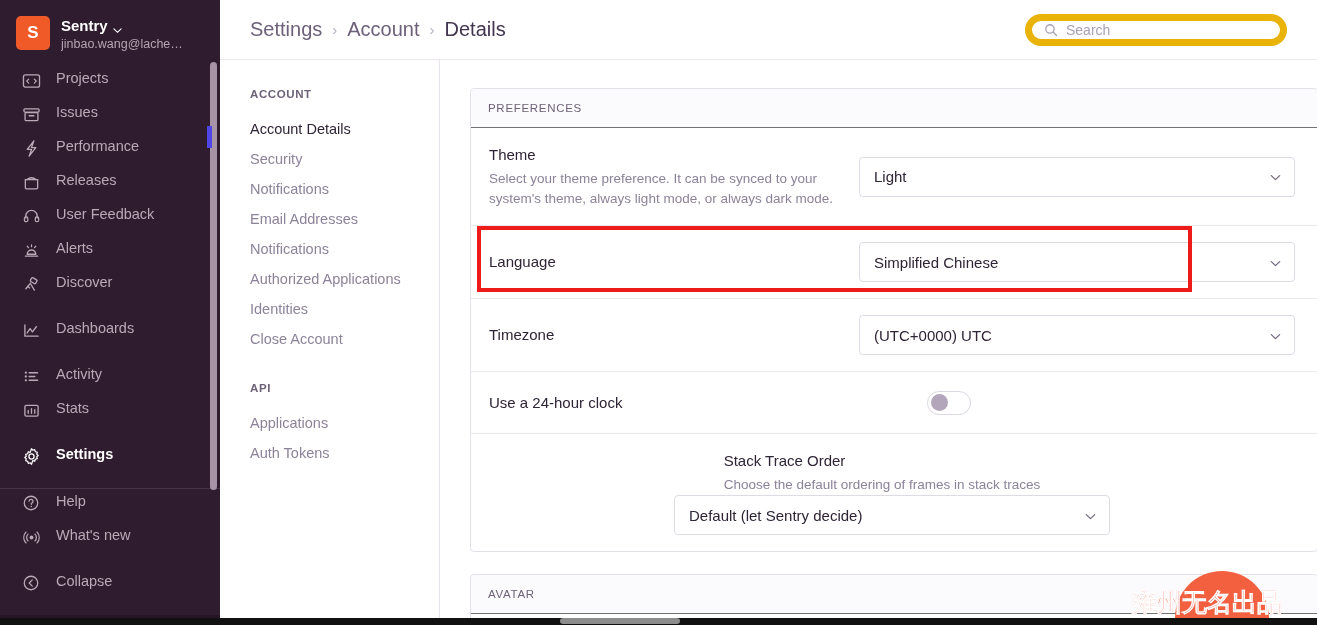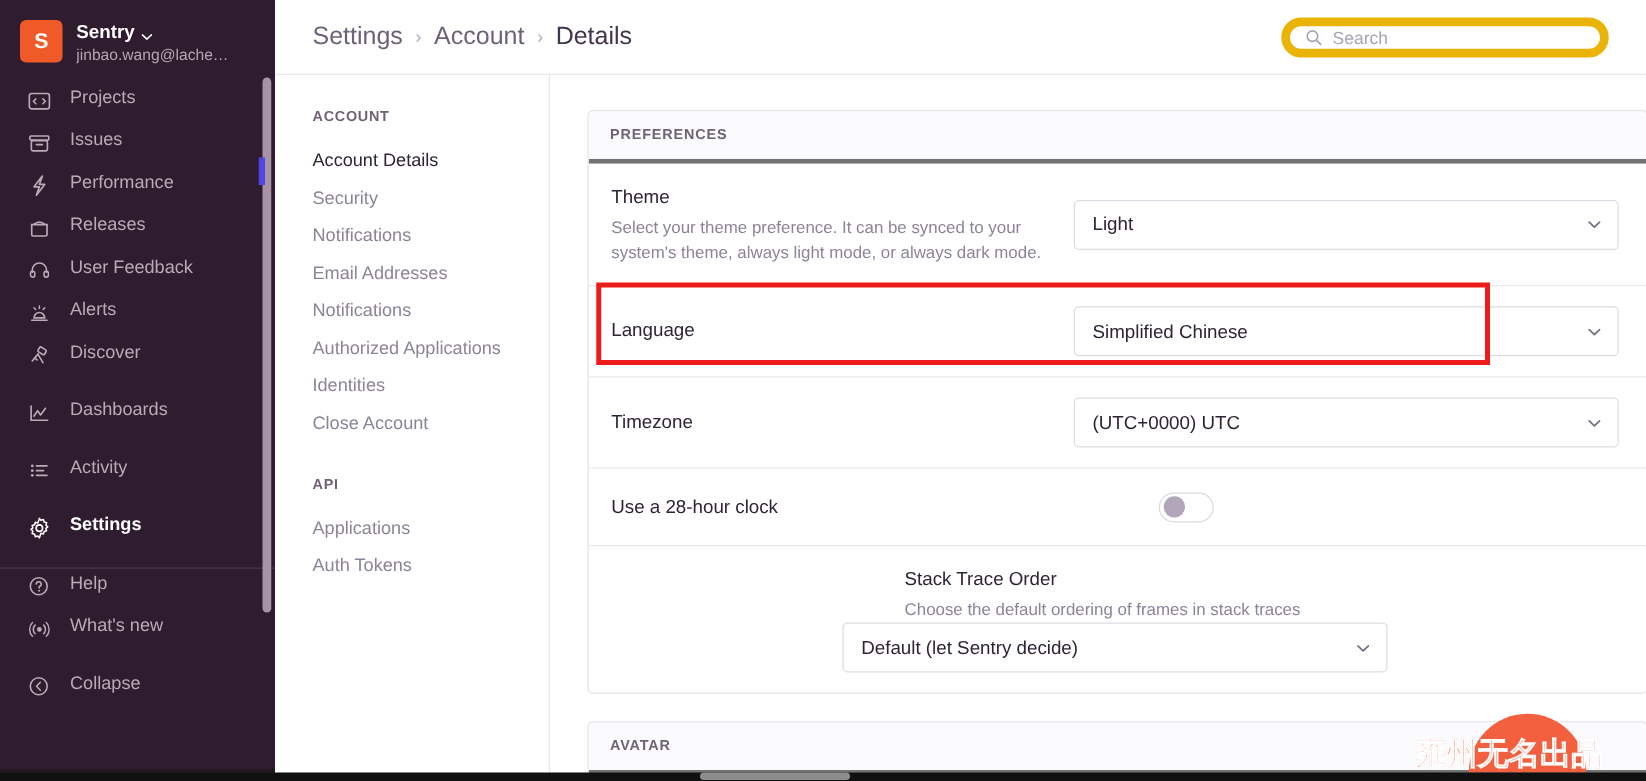--- a/index.html
+++ b/index.html
@@ -123,22 +123,22 @@
     flex: 1 1 auto; background: #ffffff; overflow: hidden;
     padding: 28px 30px 0 30px; position: relative; min-width: 0;
   }
 
   .panel {
     border: 1px solid #e4e0e8; border-radius: 4px;
     background: #ffffff; margin-bottom: 22px;
     min-width: 848px;
   }
   .panel-header {
-    background: #fbfafc; border-bottom: 4px solid #737373;
-    padding: 13px 17px; font-size: 11.5px; font-weight: bold;
+    background: #fbfafc; border-bottom: 1px solid #737373;
+    padding: 13px 17px; font-size: 11.5px; font-weight: normal;
     letter-spacing: 0.7px; color: #6d6277; border-radius: 4px 4px 0 0;
   }
   .field-row {
     display: flex; align-items: center; justify-content: flex-start;
     padding: 16px 22px 16px 18px; border-bottom: 1px solid #ece8ef;
     min-height: 62px;
   }
   .field-row:last-child { border-bottom: none; flex-direction: column; }
   .field-label { font-size: 15px; color: #2e2435; line-height: 22px; }
   .field-help { font-size: 13.5px; color: #8c8399; line-height: 20px; margin-top: 3px; max-width: 400px; }
@@ -331,20 +331,29 @@
           <svg viewBox="0 0 20 18" width="19" height="17">
               <circle cx="4" cy="5" r="1.2" fill="#bba9b8"></circle>
               <circle cx="4" cy="9" r="1.2" fill="#bba9b8"></circle>
               <circle cx="4" cy="13" r="1.2" fill="#bba9b8"></circle>
               <path d="M7.5 5 h9 M7.5 9 h6 M7.5 13 h9" stroke="#bba9b8" stroke-width="1.4" stroke-linecap="round"></path>
             </svg>
         </span>
         <span>Activity</span>
       </div>
 
+      <div class="nav-item">
+        <span class="nv-icon">
+          <svg viewBox="0 0 20 18" width="19" height="17">
+              <rect x="3" y="3.5" width="14" height="11.5" rx="1.5" fill="none" stroke="#bba9b8" stroke-width="1.4"></rect>
+              <path d="M6.5 12 v-3 M10 12 v-5 M13.5 12 v-4" stroke="#bba9b8" stroke-width="1.4" stroke-linecap="round"></path>
+            </svg>
+        </span>
+        <span>Stats</span>
+      </div>
 
       <div class="nav-gap"></div>
 
       <div class="nav-item active">
         <span class="nv-icon">
           <svg viewBox="0 0 20 20" width="19" height="19">
               <circle cx="10" cy="10" r="2.7" fill="none" stroke="#ffffff" stroke-width="1.4"></circle>
               <path d="M10 1.8 l1.3 1.6 2.1 -.6 .6 2.1 2.1 .6 -.6 2.1 1.6 1.3 -1.6 1.3 .6 2.1 -2.1 .6 -.6 2.1 -2.1 -.6 L10 18.2 8.7 16.6 6.6 17.2 6 15.1 3.9 14.5 4.5 12.4 2.9 11.1 4.5 9.8 3.9 7.7 6 7.1 6.6 5 8.7 5.6 Z" fill="none" stroke="#ffffff" stroke-width="1.3" stroke-linejoin="round"></path>
             </svg>
         </span>
@@ -484,21 +493,21 @@
                   <svg viewBox="0 0 14 14" width="13" height="13">
                       <path d="M2.5 5 L7 9.3 L11.5 5" fill="none" stroke="#50455f" stroke-width="1.4" stroke-linecap="round" stroke-linejoin="round"></path>
                     </svg>
                 </span>
               </div>
             </div>
           </div>
 
           <div class="field-row">
             <div class="field-left">
-              <div class="field-label">Use a 28-hour clock</div>
+              <div class="field-label">Use a 24-hour clock</div>
             </div>
             <div class="field-control" style="width:368px;">
               <div class="toggle">
                 <div class="knob"></div>
               </div>
             </div>
           </div>
 
           <div class="field-row">
             <div class="field-left">

